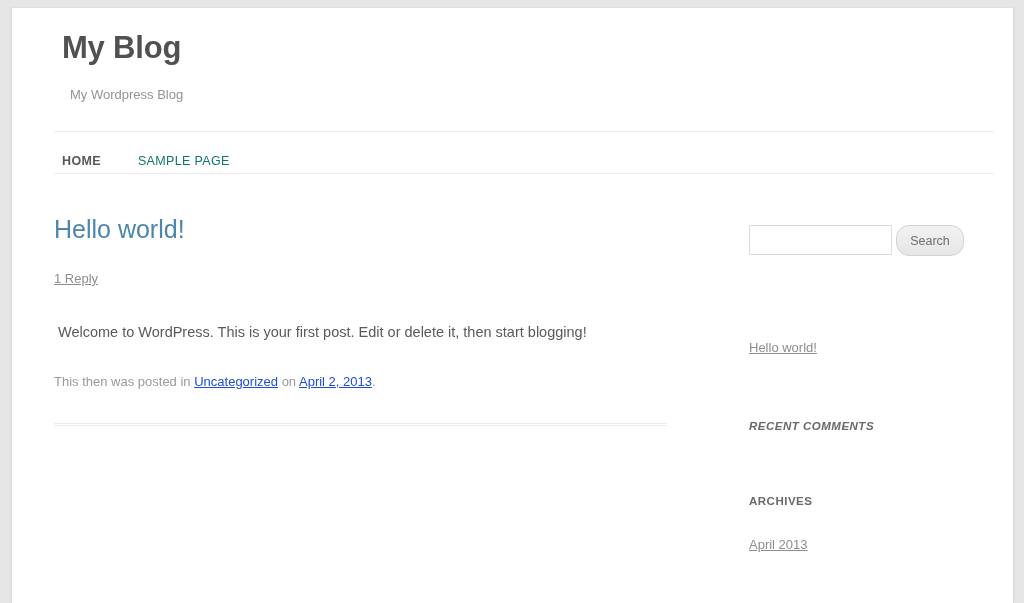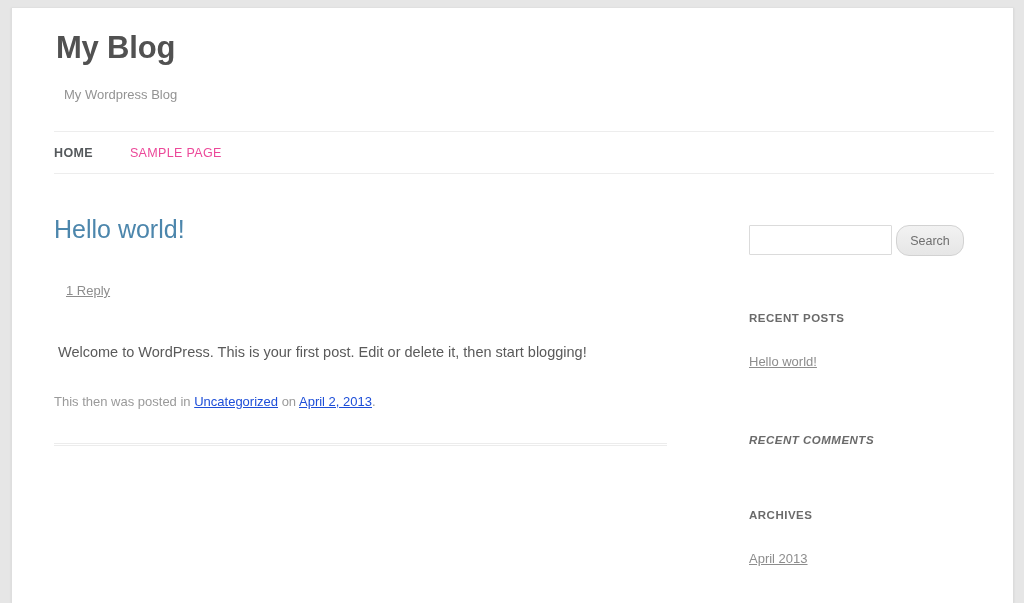--- a/index.html
+++ b/index.html
@@ -42,21 +42,21 @@
 
   .inner {
     position: relative;
     width: 100%;
     height: 100%;
   }
 
   
   .site-header {
     position: absolute;
-    left: 44px;
+    left: 50px;
     top: 22px;
     width: 900px;
   }
   .site-title {
     margin: 0;
     font-size: 31px;
     line-height: 36px;
     font-weight: bold;
     color: #515151;
     letter-spacing: -0.2px;
@@ -75,32 +75,32 @@
     position: absolute;
     left: 42px;
     top: 123px;
     width: 940px;
     border-top: 1px solid #ededed;
     border-bottom: 1px solid #ededed;
     height: 43px;
     box-sizing: border-box;
   }
   .nav-list {
-    margin: 0;
+    margin: 8px;
     padding: 0;
     list-style: none;
     display: flex;
     align-items: center;
     height: 100%;
   }
   .nav-item {
     font-size: 12.5px;
     letter-spacing: 0.35px;
     text-transform: uppercase;
-    color: #ec4899;
+    color: #0f766e;
     cursor: pointer;
     white-space: nowrap;
   }
   .nav-item.current {
     color: #55595c;
     font-weight: bold;
   }
   .nav-item + .nav-item {
     margin-left: 37px;
   }
@@ -114,21 +114,21 @@
   }
   .entry-title {
     margin: 0;
     font-size: 25px;
     line-height: 30px;
     font-weight: normal;
     color: #4c86ac;
     cursor: pointer;
   }
   .comments-link {
-    margin: 12px;
+    margin: 0;
     padding-top: 27px;
     font-size: 13px;
     line-height: 16px;
   }
   .comments-link a {
     color: #8d8d8d;
     text-decoration: underline;
     cursor: pointer;
   }
   .entry-content {
@@ -270,21 +270,20 @@
       <aside class="sidebar">
 
         <div class="widget">
           <form class="search-form">
             <input class="search-field" type="text" placeholder="" style="">
             <button class="search-submit" type="submit">Search</button>
           </form>
         </div>
 
         <div class="widget widget-spacer-recent-posts">
-          <h3 class="widget-title">RECENT POSTS</h3>
           <ul class="widget-list">
             <li>
               <a>Hello world!</a>
             </li>
           </ul>
         </div>
 
         <div class="widget widget-spacer-recent-comments">
           <h3 class="widget-title">RECENT COMMENTS</h3>
         </div>

